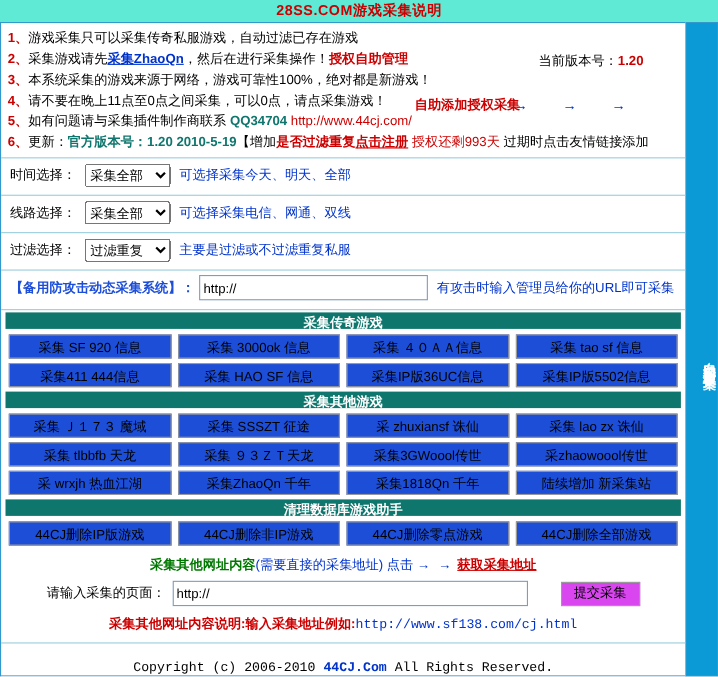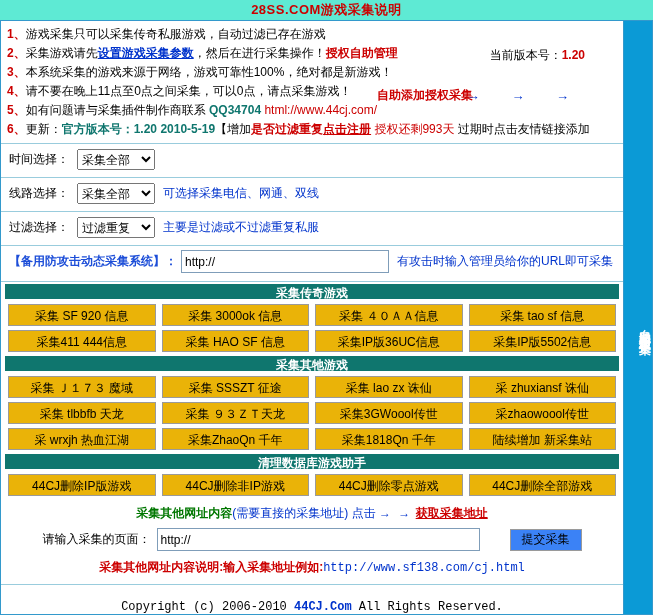--- a/index.html
+++ b/index.html
@@ -174,21 +174,21 @@
     padding: 2px 3px;
   }
   .btn-wide {
     display: block;
     width: 100%;
     height: 22px;
     line-height: 20px;
     text-align: center;
     font-family: "Liberation Sans", sans-serif;
     font-size: 12px;
-    background: #eab308;
+    background: #1d4ed8;
     border: 1px solid #9a9a9a;
     box-sizing: border-box;
     cursor: pointer;
     color: #000;
     white-space: nowrap;
     overflow: hidden;
   }
 
   .other-bar {
     text-align: center;
@@ -219,21 +219,21 @@
     font-size: 12px;
     border: 1px solid #7f9db9;
     padding: 1px 3px;
     margin-right: 30px;
   }
   .submit-row button {
     font-family: "Liberation Sans", sans-serif;
     font-size: 12px;
     height: 22px;
     width: 72px;
-    background: #3b82f6;
+    background: #d946ef;
     border: 1px solid #9a9a9a;
     cursor: pointer;
   }
   .explain {
     text-align: center;
     font-size: 12px;
     font-weight: bold;
     color: #cc0000;
     padding: 2px 0 4px 0;
   }
@@ -269,30 +269,30 @@
       <span>自助添加授权采集</span>
     </div>
 
     <div class="content">
 
       <div class="notice">
         <div class="row">
           <span class="num">1、</span><span class="blk">游戏采集只可以采集传奇私服游戏，自动过滤已存在游戏</span>
         </div>
         <div class="row">
-          <span class="num">2、</span><span class="blk">采集游戏请先</span><span class="blueb link">设置游戏采集参数</span><span class="blk">，然后在进行采集操作！</span><span class="redb">授权自助管理</span>
+          <span class="num">2、</span><span class="blk">采集游戏请先</span><span class="blueb link">采集ZhaoQn</span><span class="blk">，然后在进行采集操作！</span><span class="redb">授权自助管理</span>
         </div>
         <div class="row">
           <span class="num">3、</span><span class="blk">本系统采集的游戏来源于网络，游戏可靠性100%，绝对都是新游戏！</span>
         </div>
         <div class="row">
           <span class="num">4、</span><span class="blk">请不要在晚上11点至0点之间采集，可以0点，请点采集游戏！</span>
         </div>
         <div class="row">
-          <span class="num">5、</span><span class="blk">如有问题请与采集插件制作商联系 </span><span class="blueb">QQ34704</span><span class="red">  html://www.44cj.com/</span>
+          <span class="num">5、</span><span class="blk">如有问题请与采集插件制作商联系 </span><span class="blueb">QQ34704</span><span class="red">  http://www.44cj.com/</span>
         </div>
         <div class="row">
           <span class="num">6、</span><span class="blk">更新：</span><span class="blueb">官方版本号：1.20 2010-5-19</span><span class="blk">【增加</span><span class="redb">是否过滤重复</span><span class="link-red">点击注册</span><span class="red">  授权还剩993天</span><span class="blk"> 过期时点击友情链接添加</span>
         </div>
       </div>
 
       <div class="version-line">
         <span>当前版本号：</span><span class="num">1.20</span>
       </div>
       <div class="auto-note">自助添加授权采集</div>
@@ -300,20 +300,21 @@
 
       <div class="hr-line"></div>
 
       <div class="sel-row">
         <span class="lbl">时间选择：</span>
         <select>
           <option>采集全部</option>
           <option>采集今天</option>
           <option>采集明天</option>
         </select>
+        <span class="hint">可选择采集今天、明天、全部</span>
       </div>
       <div class="hr-line"></div>
 
       <div class="sel-row">
         <span class="lbl">线路选择：</span>
         <select>
           <option>采集全部</option>
           <option>采集电信</option>
           <option>采集网通</option>
           <option>采集双线</option>
@@ -369,24 +370,24 @@
 
       <div class="sec-head">采集其牠游戏</div>
       <div class="grid">
         <div class="cell">
             <button class="btn-wide">采集 Ｊ１７３ 魔域</button>
           </div>
         <div class="cell">
             <button class="btn-wide">采集 SSSZT 征途</button>
           </div>
         <div class="cell">
+            <button class="btn-wide">采 zhuxiansf 诛仙</button>
+          </div>
+        <div class="cell">
             <button class="btn-wide">采集 lao zx 诛仙</button>
-          </div>
-        <div class="cell">
-            <button class="btn-wide">采 zhuxiansf 诛仙</button>
           </div>
         <div class="cell">
             <button class="btn-wide">采集 tlbbfb 天龙</button>
           </div>
         <div class="cell">
             <button class="btn-wide">采集 ９３ＺＴ天龙</button>
           </div>
         <div class="cell">
             <button class="btn-wide">采集3GWoool传世</button>
           </div>

